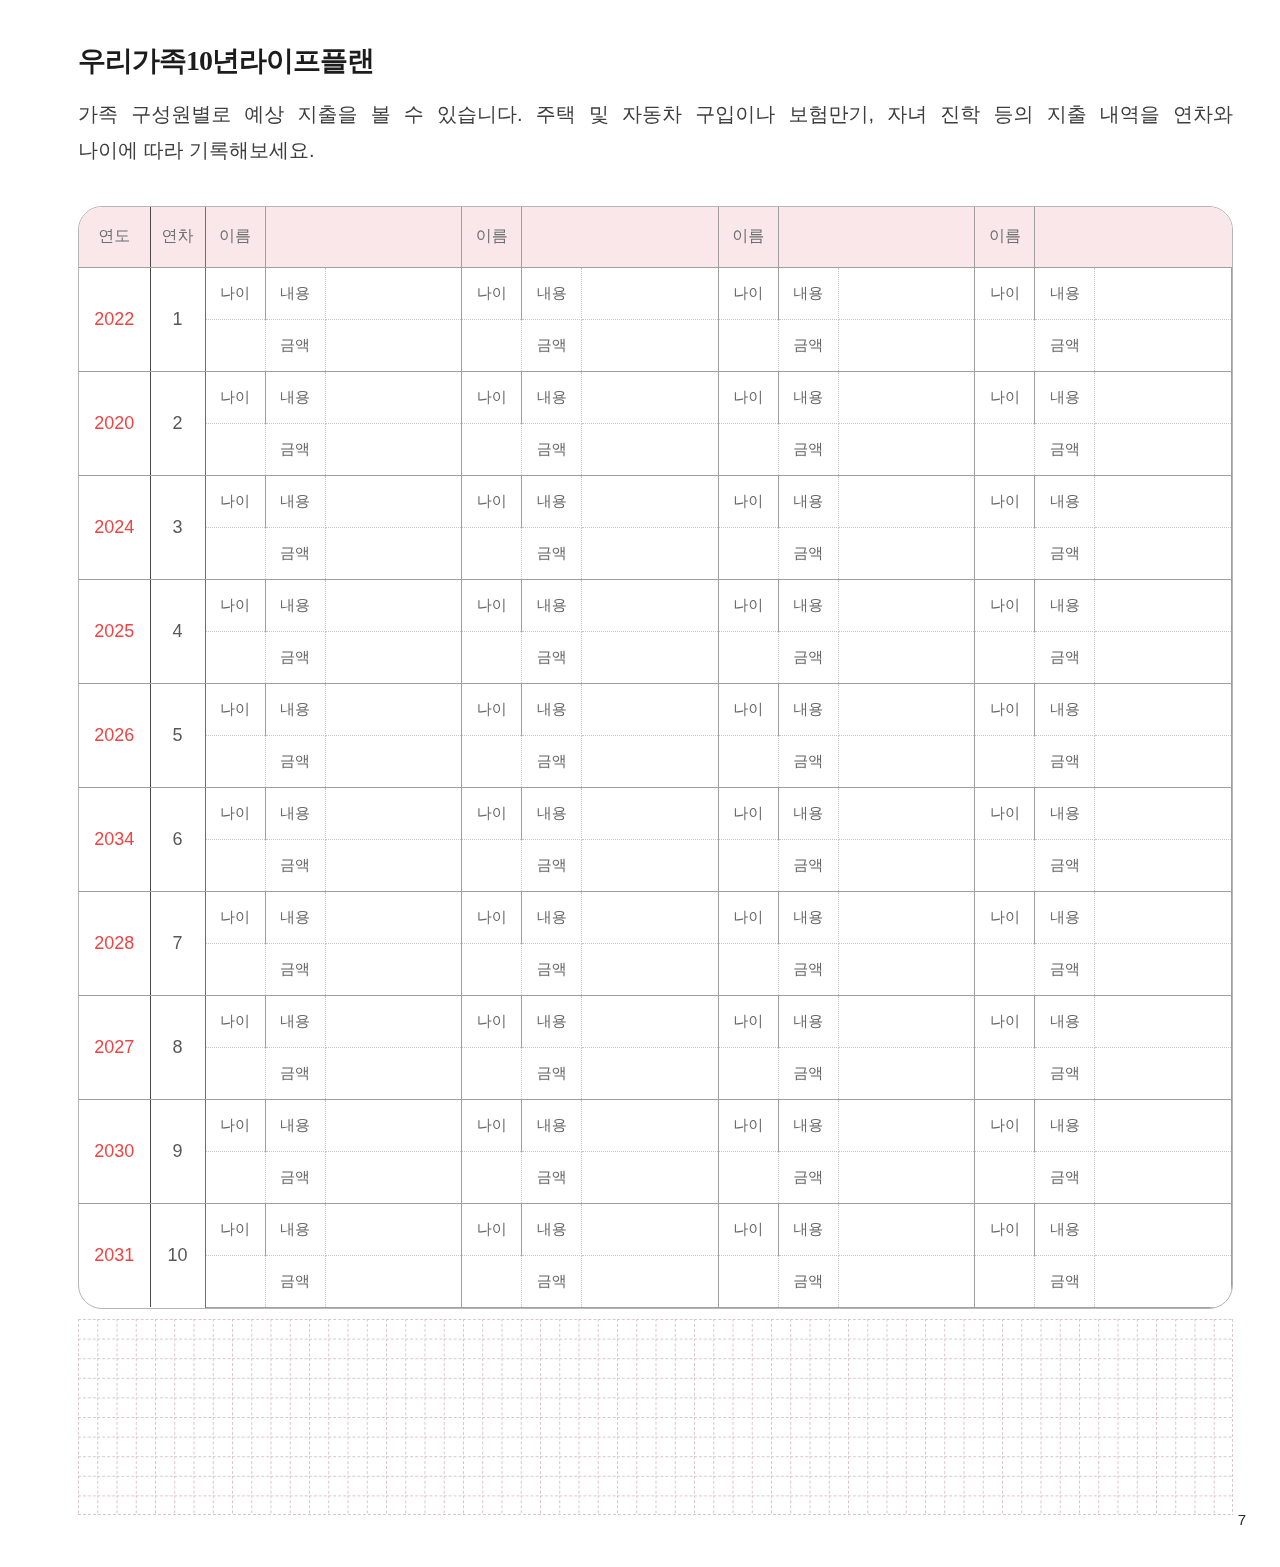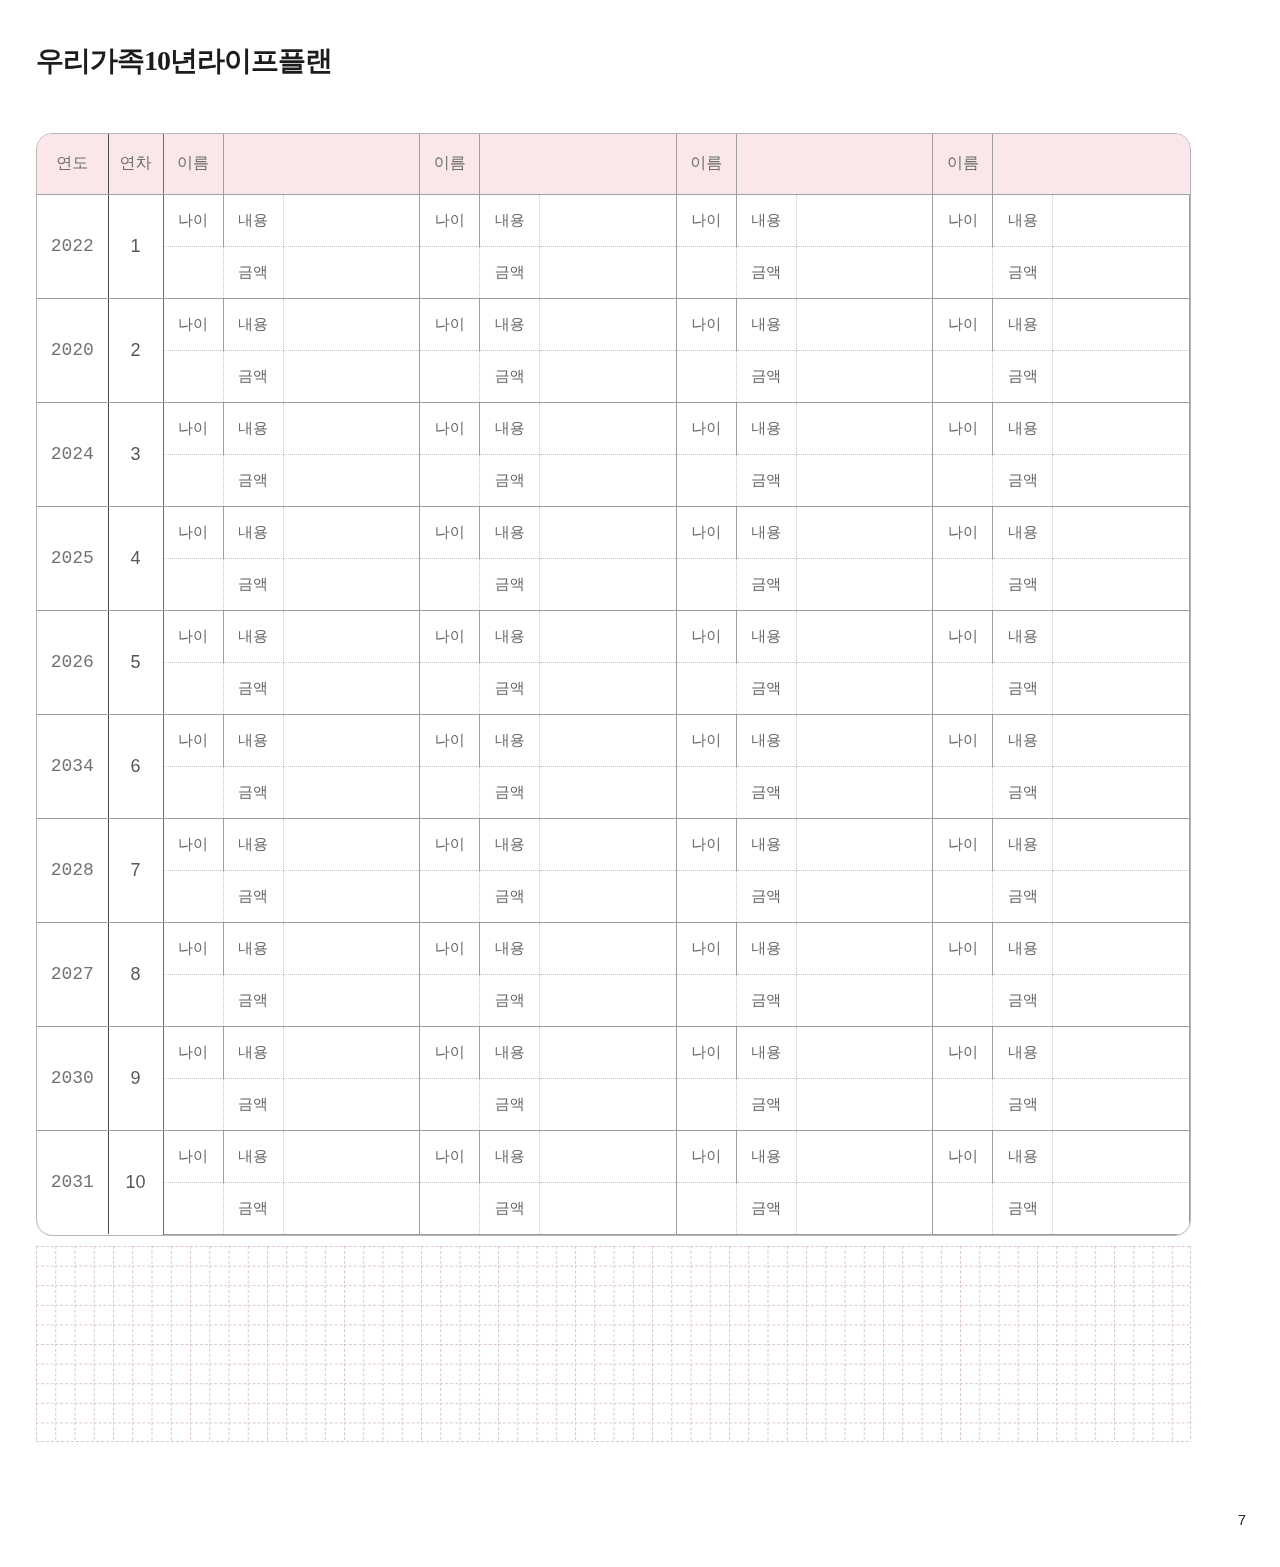--- a/index.html
+++ b/index.html
@@ -10,56 +10,56 @@
   }
   :root{
     --header-bg:#f9e7ea;
     --line:#9f9f9f;          
     --v1:#4a4a4a;            
     --v2:#6e6e6e;            
     --dot:#c6c6c6;           
     --outer:#b5b5b5;         
     --grid-line:#d9c2c9;     
   }
-  .page{padding:0 63px 0 36px;}
+  .page{padding:0 63px 0 78px;}
 
   .page-title{
     font-family:"Liberation Serif","DejaVu Serif",serif;
     font-size:28px;font-weight:700;color:#1c1c1c;
     letter-spacing:-1px;margin:44px 0 0 0;line-height:34px;
   }
   .page-desc{
     margin:18px 0 0 0;width:1155px;
     font-size:20px;line-height:36px;color:#3e3e3e;
   }
   .desc-line1{display:block;text-align:justify;text-align-last:justify;}
   .desc-line2{display:block;text-align:left;}
 
   .table-wrap{
-    margin-top:55px;width:1153px;
-    border:1px solid var(--outer);border-radius:16px;overflow:hidden;
+    margin-top:38px;width:1153px;
+    border:1px solid var(--outer);border-radius:24px;overflow:hidden;
     background:#fff;
   }
   table{border-collapse:collapse;table-layout:fixed;width:1153px;}
   thead tr{height:60px;}
   tbody tr{height:52px;}
   th,td{padding:0;margin:0;text-align:center;vertical-align:middle;font-weight:400;overflow:hidden;}
 
   thead th{
     background:var(--header-bg);
     border-bottom:1px solid var(--line);
     font-size:16px;color:#6f6f6f;
   }
   th.h-year{border-right:1px solid var(--v1);}
   th.h-yearno{border-right:1px solid var(--v2);}
   th.h-name{border-right:1px solid var(--line);}
   th.h-blank{border-right:1px solid var(--line);}
   th.gend{border-right:none;}
 
-  td.c-year{border-right:1px solid var(--v1);border-bottom:1px solid var(--line);font-size:18px;color:#737373;font-family:Liberation Mono, monospace;}
+  td.c-year{border-right:1px solid var(--v1);border-bottom:1px solid var(--line);font-size:18px;color:#ef4444;}
   td.c-index{border-right:1px solid var(--v2);border-bottom:1px solid var(--line);font-size:18px;color:#585858;}
 
   td.c-age{font-size:15px;color:#666666;}
   td.c-age.top{border-right:1px solid var(--line);border-bottom:1px dotted var(--dot);}
   td.c-age.bot{border-right:1px dotted var(--dot);border-bottom:1px solid var(--line);}
 
   td.c-label{font-size:15px;color:#666666;}
   td.c-label.top{border-right:1px dotted var(--dot);border-bottom:1px dotted var(--dot);text-align:center;}
   td.c-label.bot{border-right:1px dotted var(--dot);border-bottom:1px solid var(--line);}
 
@@ -76,20 +76,24 @@
     font-size:15px;color:#2b2b2b;
   }
 </style>
 </head>
 <body>
 
 <div class="page">
 
   <h1 class="page-title">우리가족10년라이프플랜</h1>
 
+  <p class="page-desc">
+    <span class="desc-line1">가족 구성원별로 예상 지출을 볼 수 있습니다. 주택 및 자동차 구입이나 보험만기, 자녀 진학 등의 지출 내역을 연차와</span>
+    <span class="desc-line2">나이에 따라 기록해보세요.</span>
+  </p>
 
   <div class="table-wrap">
     <table>
       <colgroup>
           <col style="width:71px">
           <col style="width:55px">
           <col style="width:60px">
           <col style="width:60px">
           <col>
           <col style="width:60px">

